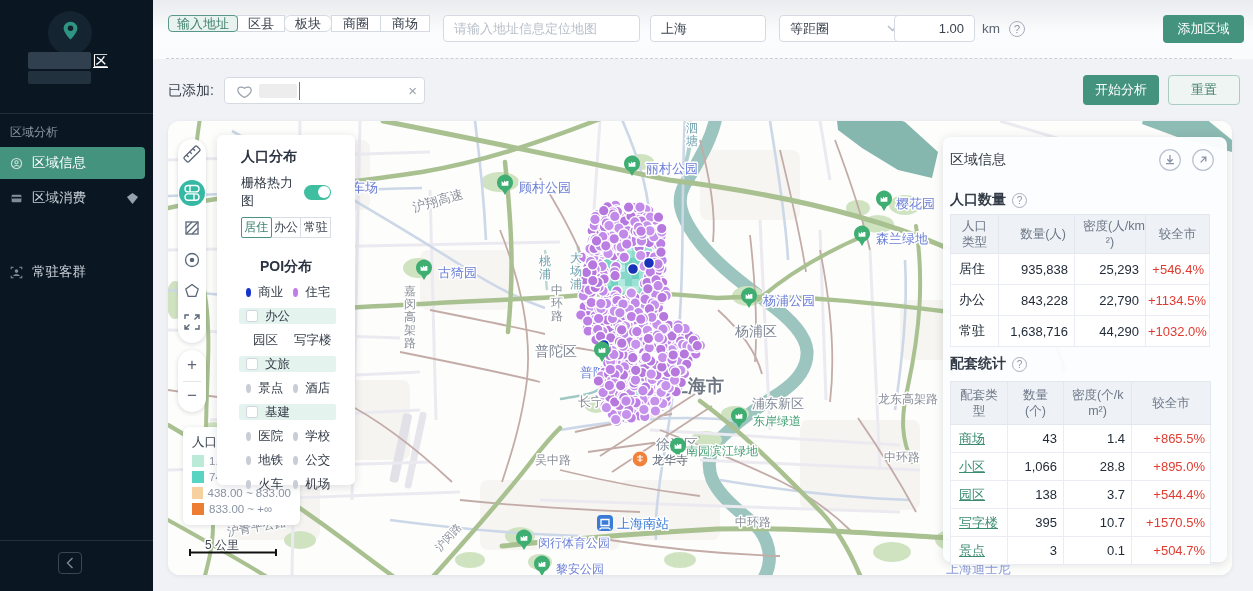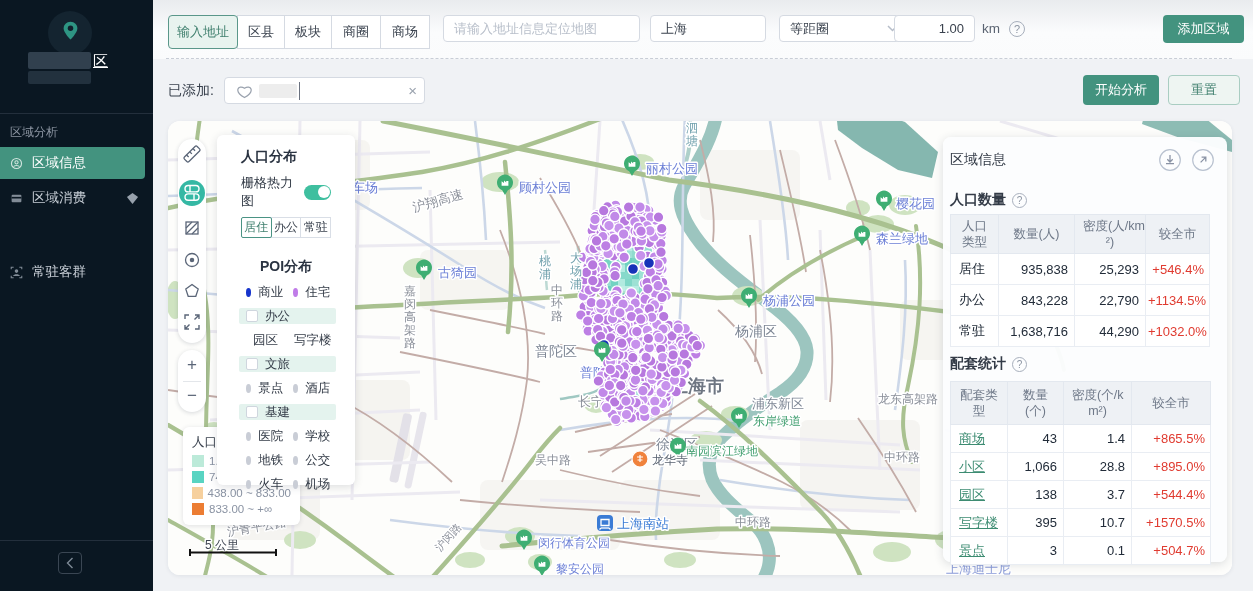--- a/index.html
+++ b/index.html
@@ -18,21 +18,21 @@
   .navitem .ic { width:13px; height:13px; margin-left:10px; margin-right:9px; opacity:.85; }
   #nav1 { top:147px; background:#43937f; border-radius:0 4px 4px 0; color:#fff; }
   #nav2 { top:182px; }
   #nav3 { top:219px; }
   #nav4 { top:256px; }
   #collapse { position:absolute; left:58px; top:552px; width:24px; height:22px; border:1px solid #3a4653; border-radius:4px; color:#7e8a96; font-size:12px; display:flex; align-items:center; justify-content:center; }
   
   #topbar { position:absolute; left:153px; top:0; width:1100px; height:59px; background:linear-gradient(180deg,#e9ebee 0%,#fbfcfd 55%,#fafbfc 100%); z-index:5; }
   #dashline { position:absolute; left:13px; top:58px; width:1066px; border-top:1px dashed #c8cdd6; }
   .tabs { position:absolute; left:15px; top:15px; height:27px; display:flex; }
-  .tab { height:34px; border:1px solid #d5dae2; background:#fff; color:#3a424e; font-size:13px; display:flex; align-items:center; justify-content:center; margin-left:-1px; }
+  .tab { height:17px; border:1px solid #d5dae2; background:#fff; color:#3a424e; font-size:13px; display:flex; align-items:center; justify-content:center; margin-left:-1px; }
   .tab.first { border-radius:4px; border-color:#5a978a; background:#e8f3ef; color:#41806f; margin-left:0; z-index:2; }
   .inp { position:absolute; top:15px; height:27px; border:1px solid #d5dae2; border-radius:4px; background:#fff; font-size:13px; color:#b8bfca; display:flex; align-items:center; padding:0 10px; }
   .seltxt { color:#3a424e; }
   #kmtxt { position:absolute; left:829px; top:21px; color:#5b6472; font-size:13.5px; }
   .qmark { position:absolute; width:16px; height:16px; border:1px solid #a7afbc; border-radius:50%; color:#8c95a3; font-size:11px; display:flex; align-items:center; justify-content:center; }
   .btn-teal { position:absolute; background:#43937f; color:#fff; font-size:13px; border-radius:4px; display:flex; align-items:center; justify-content:center; }
   #row2 { position:absolute; left:153px; top:60px; width:1100px; height:61px; z-index:4; }
   #lbl-added { position:absolute; left:15px; top:22px; font-size:14px; color:#3a424e; }
   #tagbox { position:absolute; left:71px; top:17px; width:201px; height:27px; background:#fff; border:1px solid #d5dae2; border-radius:4px; }
   #btn-start { left:930px; top:15px; width:76px; height:30px; }
@@ -112,21 +112,21 @@
       <svg width="8" height="12" viewBox="0 0 8 12">
         <path d="M6.5 1 L1.5 6 L6.5 11" stroke="#7e8a96" stroke-width="1.4" fill="none"></path>
       </svg>
     </div>
   </div>
 
   <div id="topbar">
     <div class="tabs">
       <div class="tab first" style="width:70px;">输入地址</div>
       <div class="tab" style="width:48px;">区县</div>
-      <div class="tab" style="width:48px;">板块</div>
+      <div class="tab" style="width:48px;border-radius:7px;">板块</div>
       <div class="tab" style="width:50px;">商圈</div>
       <div class="tab" style="width:50px;">商场</div>
     </div>
     <div class="inp" style="left:290px; width:197px;">请输入地址信息定位地图</div>
     <div class="inp" style="left:497px; width:116px;">
       <span class="seltxt">上海</span>
     </div>
     <div class="inp" style="left:626px; width:130px; justify-content:space-between;">
       <span class="seltxt">等距圈</span>
       <svg width="11" height="7" viewBox="0 0 11 7">
@@ -1367,21 +1367,21 @@
             <circle cx="11" cy="11" r="10.3" fill="none" stroke="#b9c2d0" stroke-width="1.2"></circle>
             <path d="M8.6 13.4 L13.6 8.4 M9.6 8.2 H13.8 V12.4" stroke="#8a93a5" stroke-width="1.3" fill="none"></path>
           </svg>
         </span>
       </div>
       <div class="sech">人口数量 <span class="qmark2">?</span></div>
       <table style="margin-top:5px;width:259px;">
         <tbody>
           <tr>
             <th style="width:48px;">人口<br>类型</th>
-            <th style="width:76px;">数量(人)</th>
+            <th style="width:76px;text-align:right;">数量(人)</th>
             <th style="width:71px;">密度(人/km<br>²)</th>
             <th style="width:64px;">较全市</th>
           </tr>
         <tr class="r31">
             <td class="l">居住</td>
             <td>935,838</td>
             <td>25,293</td>
             <td class="red">+546.4%</td>
           </tr>
         <tr class="r31">

